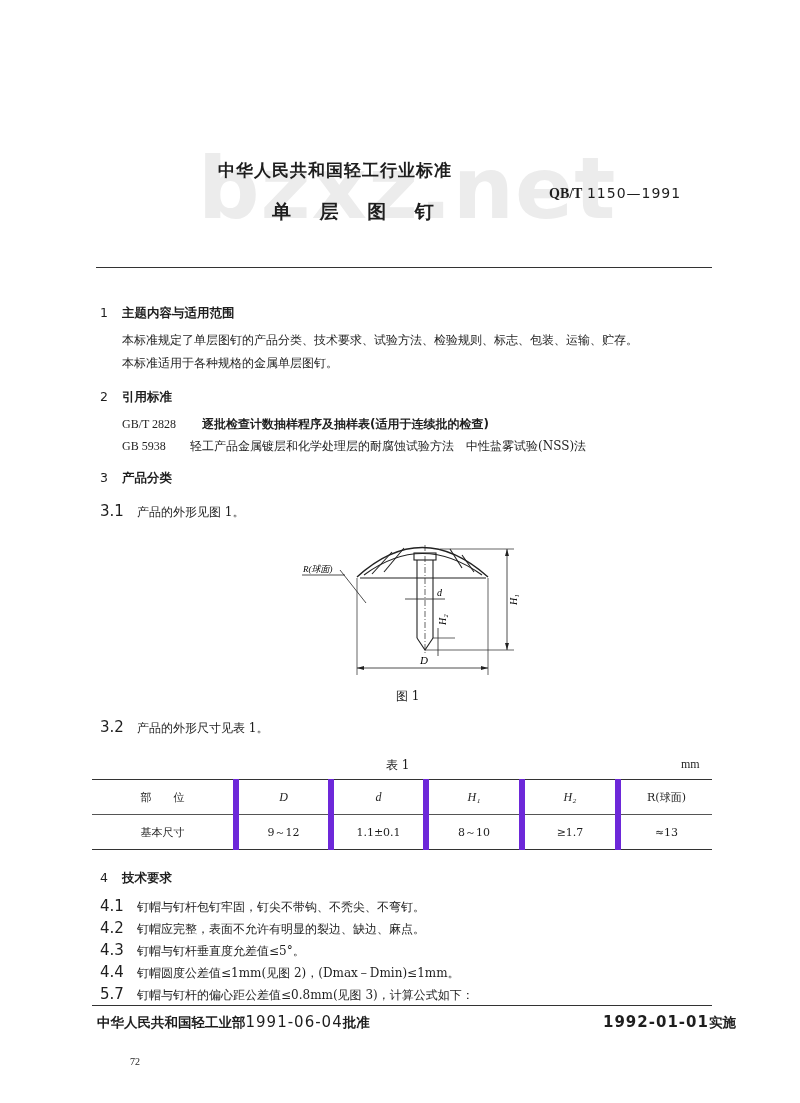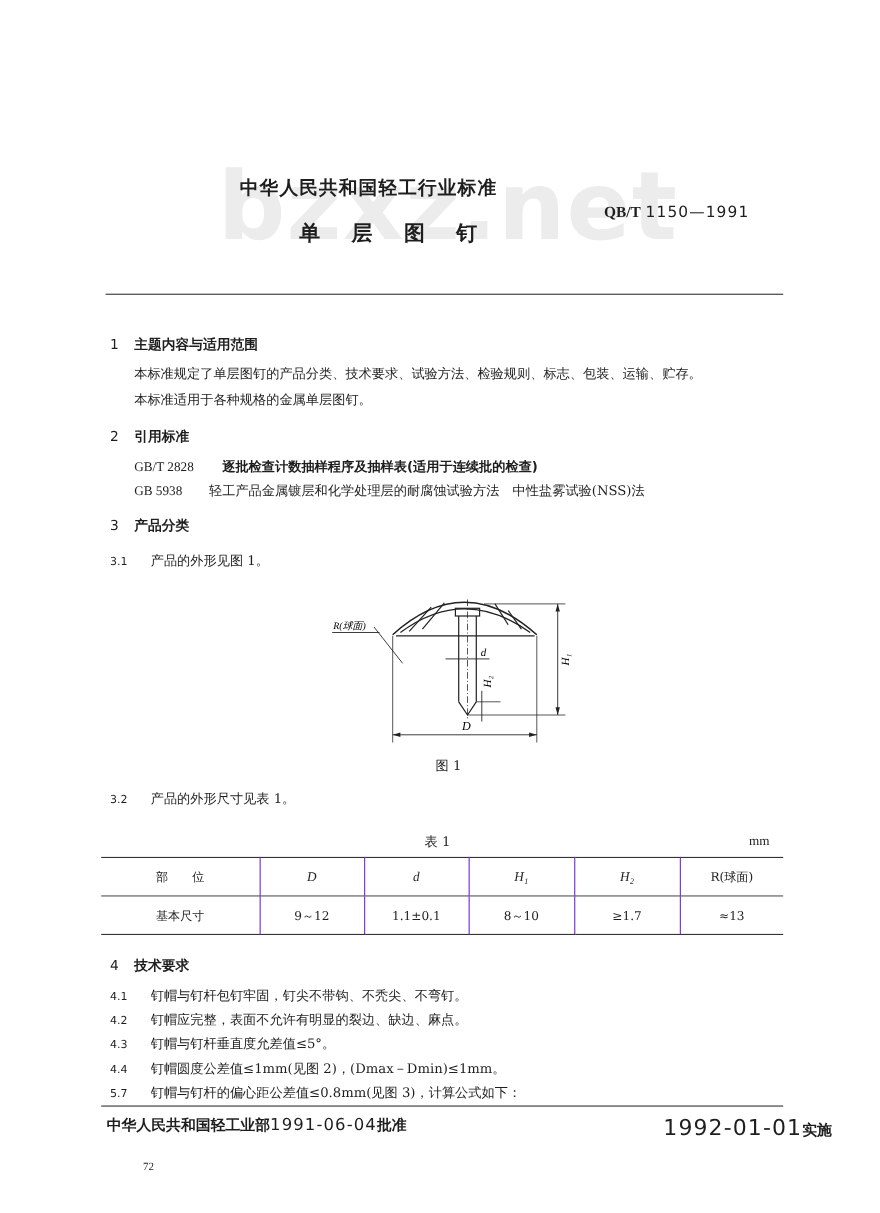--- a/index.html
+++ b/index.html
@@ -17,37 +17,37 @@
   .std-no { left: 549px; top: 185px; font-size: 14px; }
   .std-no .prefix { font-family: "Liberation Serif", serif; font-weight: bold; }
   .std-no .num { font-family: "DejaVu Sans", sans-serif; letter-spacing: 1px; }
   .doc-title { left: 272px; top: 199px; font-size: 19px; font-weight: bold; letter-spacing: 11px; }
 
   .hrule { position: absolute; left: 96px; width: 616px; height: 0; border-top: 1.4px solid #333; }
 
   .sec-h { font-size: 12.5px; font-weight: bold; }
   .sec-h .n { font-family: "DejaVu Sans", sans-serif; font-weight: normal; display: inline-block; width: 22px; }
   .para { font-size: 12px; }
-  .para .n { font-family: "DejaVu Sans", sans-serif; display: inline-block; width: 37px; font-size: 10px; }
+  .para .n { font-family: "DejaVu Sans", sans-serif; display: inline-block; width: 37px; font-size: 15px; }
   .ref-code { font-family: "Liberation Serif", serif; display: inline-block; }
 
   table.t1 { position: absolute; left: 92px; top: 779px; width: 620px; border-collapse: collapse;
              font-size: 11px; }
-  table.t1 td { height: 34px; text-align: center; border-left: 1px solid #333; border-right: 1px solid #6d28d9;
+  table.t1 td { height: 34px; text-align: center; border-left: 1px solid #333; border-right: 6px solid #6d28d9;
                 padding: 0; }
   table.t1 tr td:first-child { border-left: none; }
   table.t1 tr td:last-child { border-right: none; }
   table.t1 tr.head td { border-top: 1.5px solid #333; border-bottom: 1px solid #555; }
   table.t1 tr.row td { border-bottom: 1.5px solid #333; }
   .it { font-style: italic; font-family: "Liberation Serif", serif; font-size: 12px; }
 
   .footer-left { left: 97px; top: 1013px; font-size: 13.5px; font-weight: bold; }
   .footer-left .d { font-family: "DejaVu Sans", sans-serif; font-weight: normal; font-size: 15px; letter-spacing: 1px; }
   .footer-right { left: 603px; top: 1013px; font-size: 13.5px; font-weight: bold; }
-  .footer-right .d { font-family: "DejaVu Sans", sans-serif; font-weight: normal; font-size: 20px; letter-spacing: 1px; }
+  .footer-right .d { font-family: "DejaVu Sans", sans-serif; font-weight: bold; font-size: 15px; letter-spacing: 1px; }
   .page-no { left: 130px; top: 1056px; font-size: 10px; font-family: "Liberation Serif", serif; }
 </style>
 </head>
 <body>
 
 <div class="abs watermark">bzxz.net</div>
 
 <div class="abs org-title sans">中华人民共和国轻工行业标准</div>
 <div class="abs std-no">
   <span class="prefix">QB/T</span>

